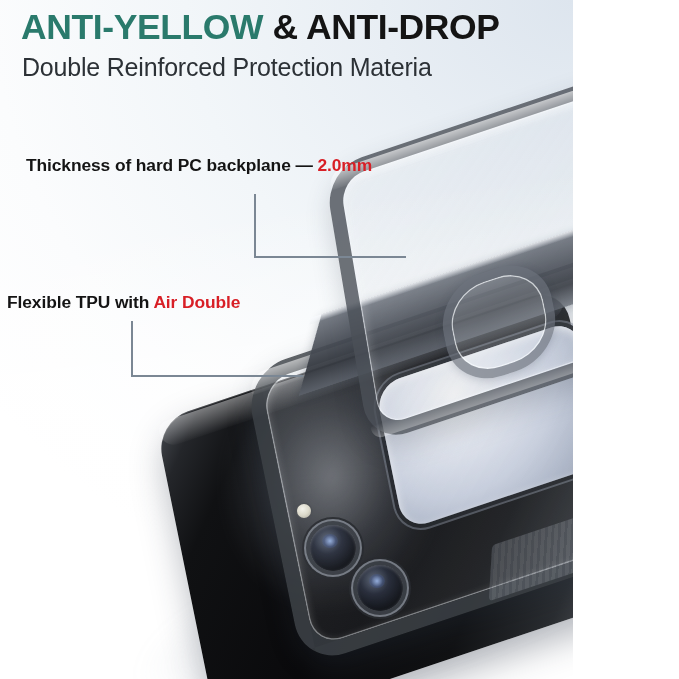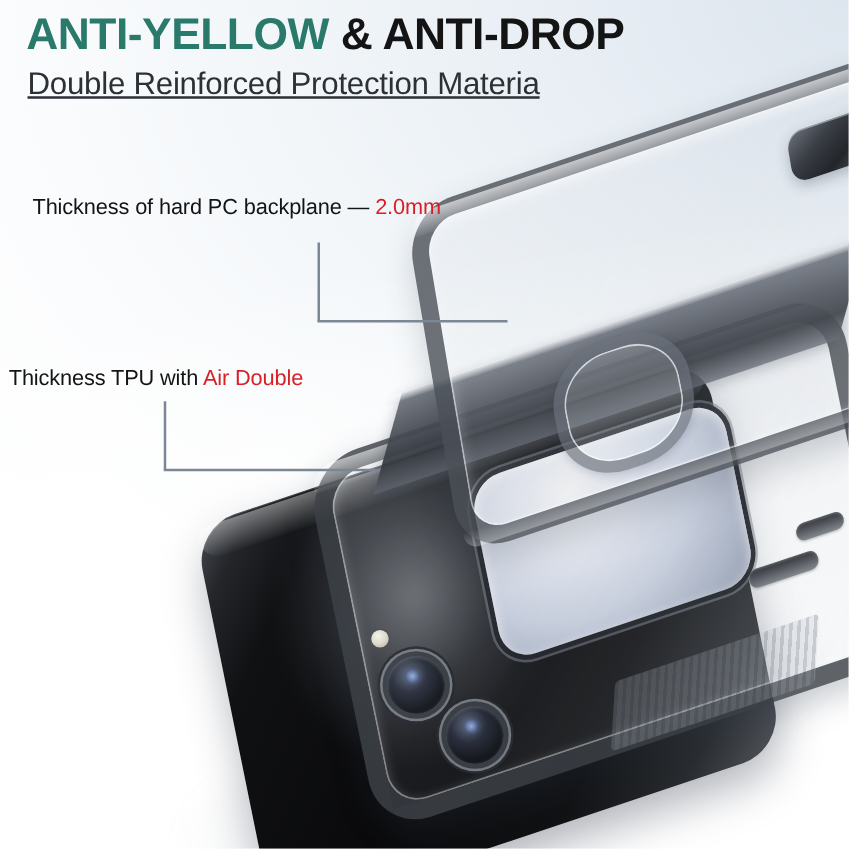--- a/index.html
+++ b/index.html
@@ -8,21 +8,21 @@
     padding: 0;
     background: #ffffff;
   }
   body {
     font-family: "Liberation Sans", sans-serif;
   }
 
   
   #poster {
     position: relative;
-    width: 679px;
+    width: 573px;
     height: 679px;
     overflow: hidden;
     background: #f7fafc;
   }
 
   
   .bg-base {
     position: absolute;
     inset: 0;
     background:
@@ -67,27 +67,26 @@
   .subhead {
     position: absolute;
     left: 22px;
     top: 53px;
     font-size: 25px;
     font-weight: 400;
     color: #2c3136;
     letter-spacing: -0.2px;
     line-height: 1.15;
     white-space: nowrap;
-    text-decoration: underline;
   }
 
   
   .callout {
     position: absolute;
-    font-weight: 400;
+    font-weight: 700;
     color: #141414;
     white-space: nowrap;
   }
   .callout .accent { color: #d81f26; }
   .callout-thickness {
     left: 26px;
     top: 155px;
     font-size: 17.4px;
     letter-spacing: -0.1px;
   }
@@ -368,15 +367,15 @@
     <div class="seg-v"></div>
     <div class="seg-h"></div>
   </div>
 
   <div class="headline"><span class="hl-a">ANTI-YELLOW</span><span class="hl-b"> &amp; ANTI-DROP</span></div>
 
   <div class="subhead">Double Reinforced Protection Materia</div>
 
   <div class="callout callout-thickness"><span>Thickness of hard PC backplane — </span><span class="accent">2.0mm</span></div>
 
-  <div class="callout callout-tpu"><span>Thickness TPU with </span><span class="accent">Air Double</span></div>
+  <div class="callout callout-tpu"><span>Flexible TPU with </span><span class="accent">Air Double</span></div>
 
 </div>
 
 </body></html>

